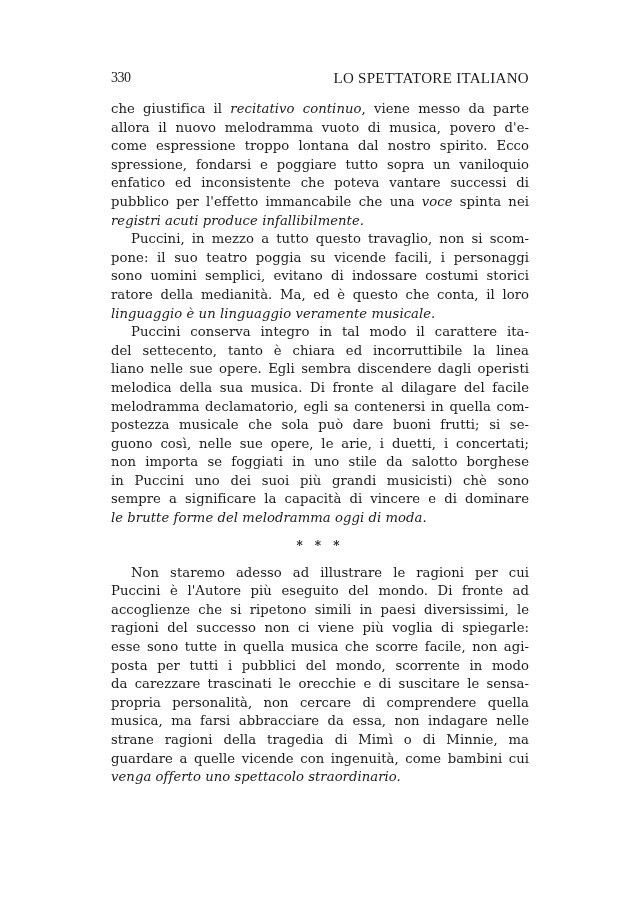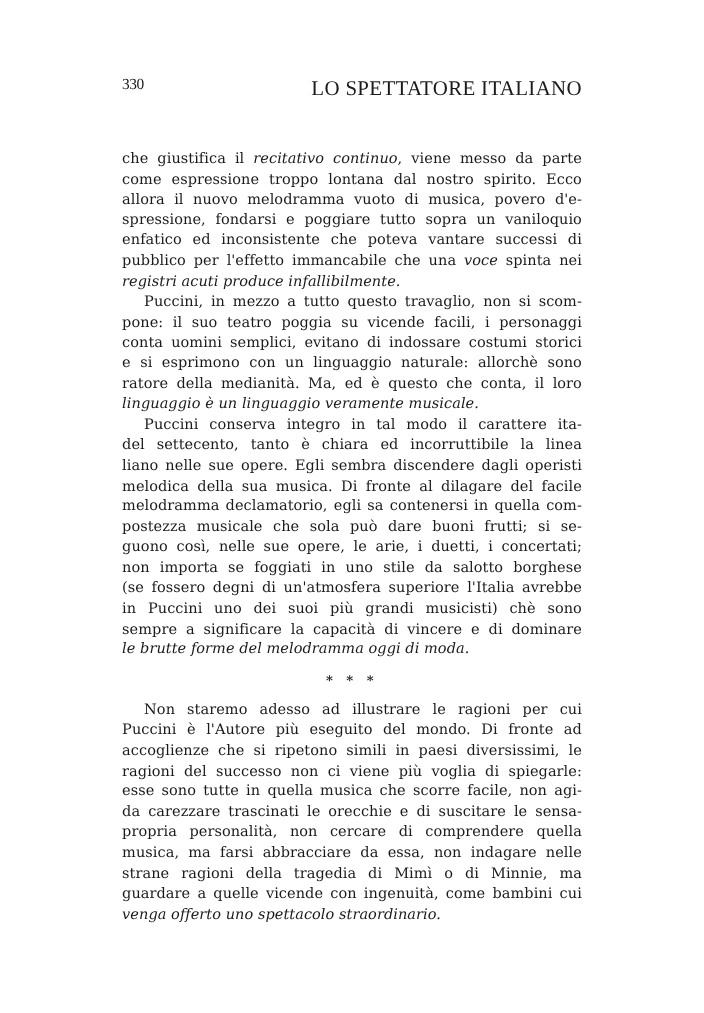--- a/index.html
+++ b/index.html
@@ -3,78 +3,77 @@
 <meta charset="utf-8">
 <style>
   html, body { margin: 0; padding: 0; }
   body {
     width: 640px; height: 921px; background: #ffffff; position: relative; overflow: hidden;
     font-family: "DejaVu Serif", "Liberation Serif", serif; color: #1a1a1a;
   }
   .page { position: absolute; left: 111px; top: 0; width: 418px; }
   .header { position: absolute; top: 70px; left: 0; width: 418px; height: 20px; }
   .page-num { position: absolute; left: 0; top: 0; font-family: Liberation Serif, serif; font-size: 14px; letter-spacing: -0.5px; }
-  .running-head { position: absolute; right: 0; top: 0; font-family: "Liberation Serif", serif; font-size: 19px; letter-spacing: 0.3px; }
-  .body { position: absolute; top: 100px; left: 0; width: 418px; margin-top: 36px; }
+  .running-head { position: absolute; right: 0; top: 0; font-family: "Liberation Serif", serif; font-size: 15px; letter-spacing: 0.3px; }
+  .body { position: absolute; top: 100px; left: 0; width: 418px; }
   .line {
     font-size: 13.2px; line-height: 18.6px; height: 18.6px; white-space: nowrap;
     text-align: justify; text-align-last: justify; letter-spacing: 0.05px;
   }
   .line.last { text-align-last: left; font-style: italic; }
   .line.indent { padding-left: 20px; }
   .sep { text-align: center; font-size: 12px; height: 36px; line-height: 36px; letter-spacing: 4px; font-weight: bold; }
   em { font-style: italic; }
 </style>
 </head>
 <body>
 
 <div class="page">
   <div class="header">
     <span class="page-num">330</span>
     <span class="running-head">LO SPETTATORE ITALIANO</span>
   </div>
   <div class="body" id="body">
       <div>
         <div class="line">che giustifica il <em>recitativo continuo</em>, viene messo da parte</div>
+        <div class="line">allora il nuovo melodramma vuoto di musica, povero d'e-</div>
         <div class="line">come espressione troppo lontana dal nostro spirito. Ecco</div>
-        <div class="line">allora il nuovo melodramma vuoto di musica, povero d'e-</div>
         <div class="line">spressione, fondarsi e poggiare tutto sopra un vaniloquio</div>
         <div class="line">enfatico ed inconsistente che poteva vantare successi di</div>
         <div class="line">pubblico per l'effetto immancabile che una <em>voce</em> spinta nei</div>
         <div class="line last">registri acuti produce infallibilmente.</div>
       </div>
       <div>
         <div class="line indent">Puccini, in mezzo a tutto questo travaglio, non si scom-</div>
         <div class="line">pone: il suo teatro poggia su vicende facili, i personaggi</div>
-        <div class="line">conta uomini semplici, evitano di indossare costumi storici</div>
-        <div class="line">e si esprimono con un linguaggio naturale: allorchè sono</div>
+        <div class="line">sono uomini semplici, evitano di indossare costumi storici</div>
         <div class="line">ratore della medianità. Ma, ed è questo che conta, il loro</div>
         <div class="line last">linguaggio è un linguaggio veramente musicale.</div>
       </div>
       <div>
         <div class="line indent">Puccini conserva integro in tal modo il carattere ita-</div>
         <div class="line">del settecento, tanto è chiara ed incorruttibile la linea</div>
         <div class="line">liano nelle sue opere. Egli sembra discendere dagli operisti</div>
         <div class="line">melodica della sua musica. Di fronte al dilagare del facile</div>
         <div class="line">melodramma declamatorio, egli sa contenersi in quella com-</div>
         <div class="line">postezza musicale che sola può dare buoni frutti; si se-</div>
         <div class="line">guono così, nelle sue opere, le arie, i duetti, i concertati;</div>
         <div class="line">non importa se foggiati in uno stile da salotto borghese</div>
-        <div class="line">(se fossero degni di un'atmosfera superiore l'Italia avrebbe</div>
         <div class="line">in Puccini uno dei suoi più grandi musicisti) chè sono</div>
         <div class="line">sempre a significare la capacità di vincere e di dominare</div>
         <div class="line last">le brutte forme del melodramma oggi di moda.</div>
       </div>
       <div class="sep">* * *</div>
       <div>
         <div class="line indent">Non staremo adesso ad illustrare le ragioni per cui</div>
         <div class="line">Puccini è l'Autore più eseguito del mondo. Di fronte ad</div>
         <div class="line">accoglienze che si ripetono simili in paesi diversissimi, le</div>
         <div class="line">ragioni del successo non ci viene più voglia di spiegarle:</div>
         <div class="line">esse sono tutte in quella musica che scorre facile, non agi-</div>
+        <div class="line">posta per tutti i pubblici del mondo, scorrente in modo</div>
         <div class="line">da carezzare trascinati le orecchie e di suscitare le sensa-</div>
       </div>
       <div>
         <div class="line">propria personalità, non cercare di comprendere quella</div>
         <div class="line">musica, ma farsi abbracciare da essa, non indagare nelle</div>
         <div class="line">strane ragioni della tragedia di Mimì o di Minnie, ma</div>
         <div class="line">guardare a quelle vicende con ingenuità, come bambini cui</div>
         <div class="line last">venga offerto uno spettacolo straordinario.</div>
       </div>
     </div>

